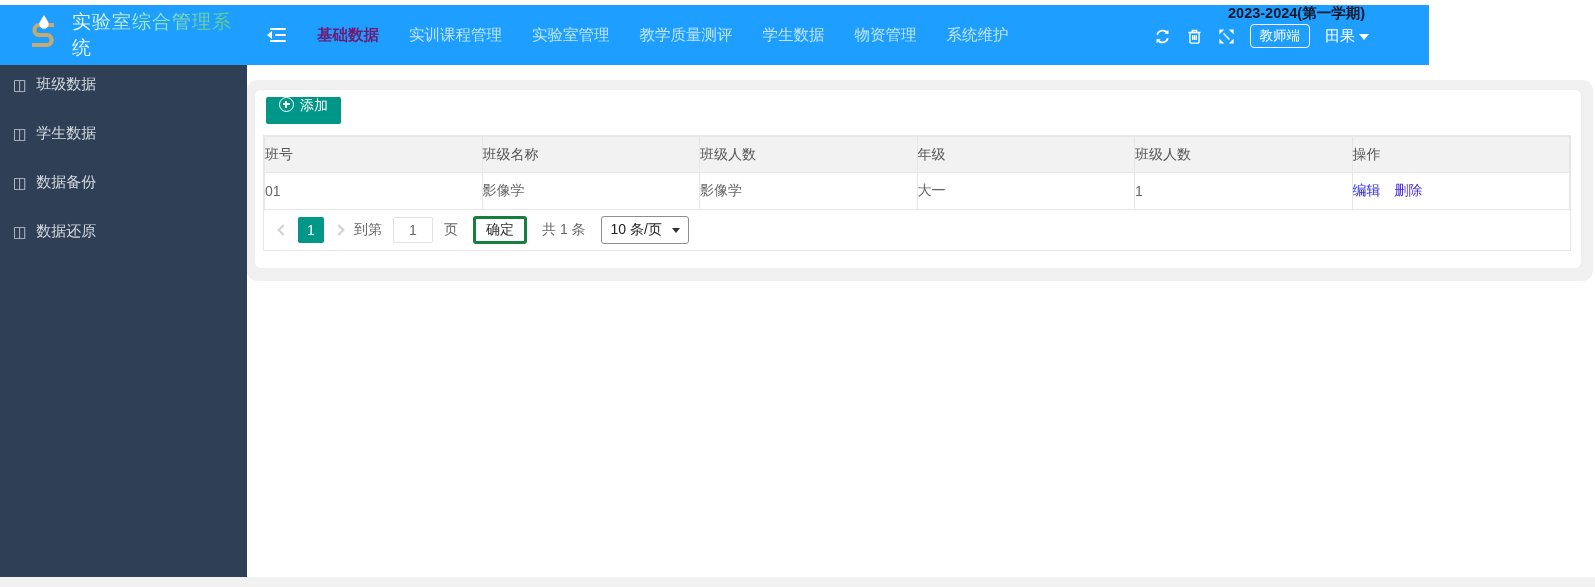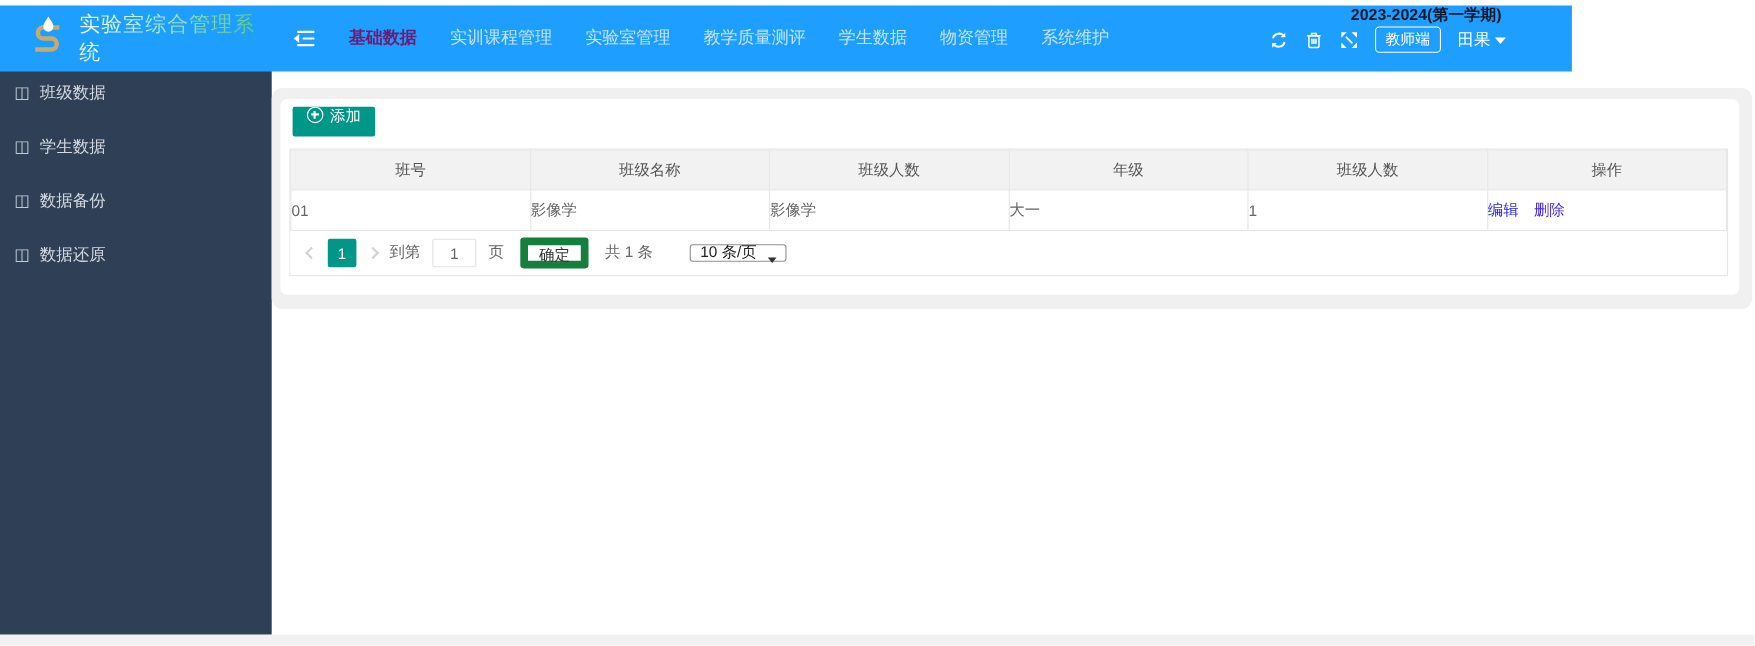--- a/index.html
+++ b/index.html
@@ -43,36 +43,36 @@
 
   .add-btn { position:absolute; left:11px; top:7px; height:27px; background:#009688; border:none; border-radius:2px;
     color:#fff; font-size:14px; padding:0 13px; display:flex; align-items:flex-start; gap:6px; cursor:pointer; }
   .plus-circle { position:relative; width:15px; height:15px; border:1.4px solid #fff; border-radius:50%; }
   .plus-circle::before, .plus-circle::after { content:""; position:absolute; background:#fff; }
   .plus-circle::before { left:2.6px; top:5.4px; width:7px; height:1.6px; }
   .plus-circle::after { left:5.4px; top:2.6px; width:1.6px; height:7px; }
 
   .table-wrap { position:absolute; left:8px; top:45px; width:1308px; border:1px solid #e6e6e6; }
   table { width:100%; border-collapse:collapse; table-layout:fixed; font-size:14px; }
-  th { height:36px; background:#f2f2f2; color:#555; font-weight:400; border:1px solid #e6e6e6; text-align:center; }
+  th { height:36px; background:#f2f2f2; color:#555; font-weight:400; border:1px solid #e6e6e6; text-align:left; }
   td { height:37px; color:#666; border:1px solid #e6e6e6; text-align:left; }
   .lnk { text-decoration:none; font-size:14px; cursor:pointer; }
   .lnk-edit { color:#2B2BE8; margin-right:14px; }
   .lnk-del { color:#4A2AE0; }
 
   .pager { height:40px; display:flex; align-items:center; padding-left:15px; gap:11px; font-size:14px; color:#666; background:#fff; }
   .chev { width:8px; height:8px; border-left:2px solid #d2d2d2; border-bottom:2px solid #d2d2d2; cursor:pointer; }
   .chev-left { transform:rotate(45deg); }
   .chev-right { transform:rotate(-135deg); }
   .page-cur { width:26px; height:26px; background:#009688; color:#fff; border-radius:2px; display:flex; align-items:center; justify-content:center; font-size:14px; cursor:pointer; }
   .goto-input { width:40px; height:26px; border:1px solid #e2e2e2; border-radius:2px; text-align:center; font-size:14px; color:#666; outline:none; }
-  .confirm-btn { height:28px; padding:0 10px; background:#fff; border:7px solid #15803d; border-radius:3px; font-size:14px; color:#333; cursor:pointer; margin-left:4px; }
+  .confirm-btn { height:28px; padding:0 10px; background:#fff; border:3px solid #15803d; border-radius:3px; font-size:14px; color:#333; cursor:pointer; margin-left:4px; }
   .total-text { margin-left:4px; white-space:nowrap; }
-  .size-select { position:relative; height:16px; border:1px solid #8f8f8f; border-radius:3px; padding:0 26px 0 9px;
-    display:flex; align-items:center; color:#222; background:#fff; cursor:pointer; margin-left:22px; white-space:nowrap; }
+  .size-select { position:relative; height:28px; border:1px solid #8f8f8f; border-radius:3px; padding:0 26px 0 9px;
+    display:flex; align-items:center; color:#222; background:#fff; cursor:pointer; margin-left:4px; white-space:nowrap; }
   .select-caret { position:absolute; right:8px; top:11px; width:0; height:0;
     border-left:4.5px solid transparent; border-right:4.5px solid transparent; border-top:5.5px solid #333; }
 
   .hscrollbar { position:absolute; left:0; bottom:0; width:1595px; height:10px; background:#f1f1f1; }
 </style>
 </head>
 <body>
 
 <div id="app">
 

